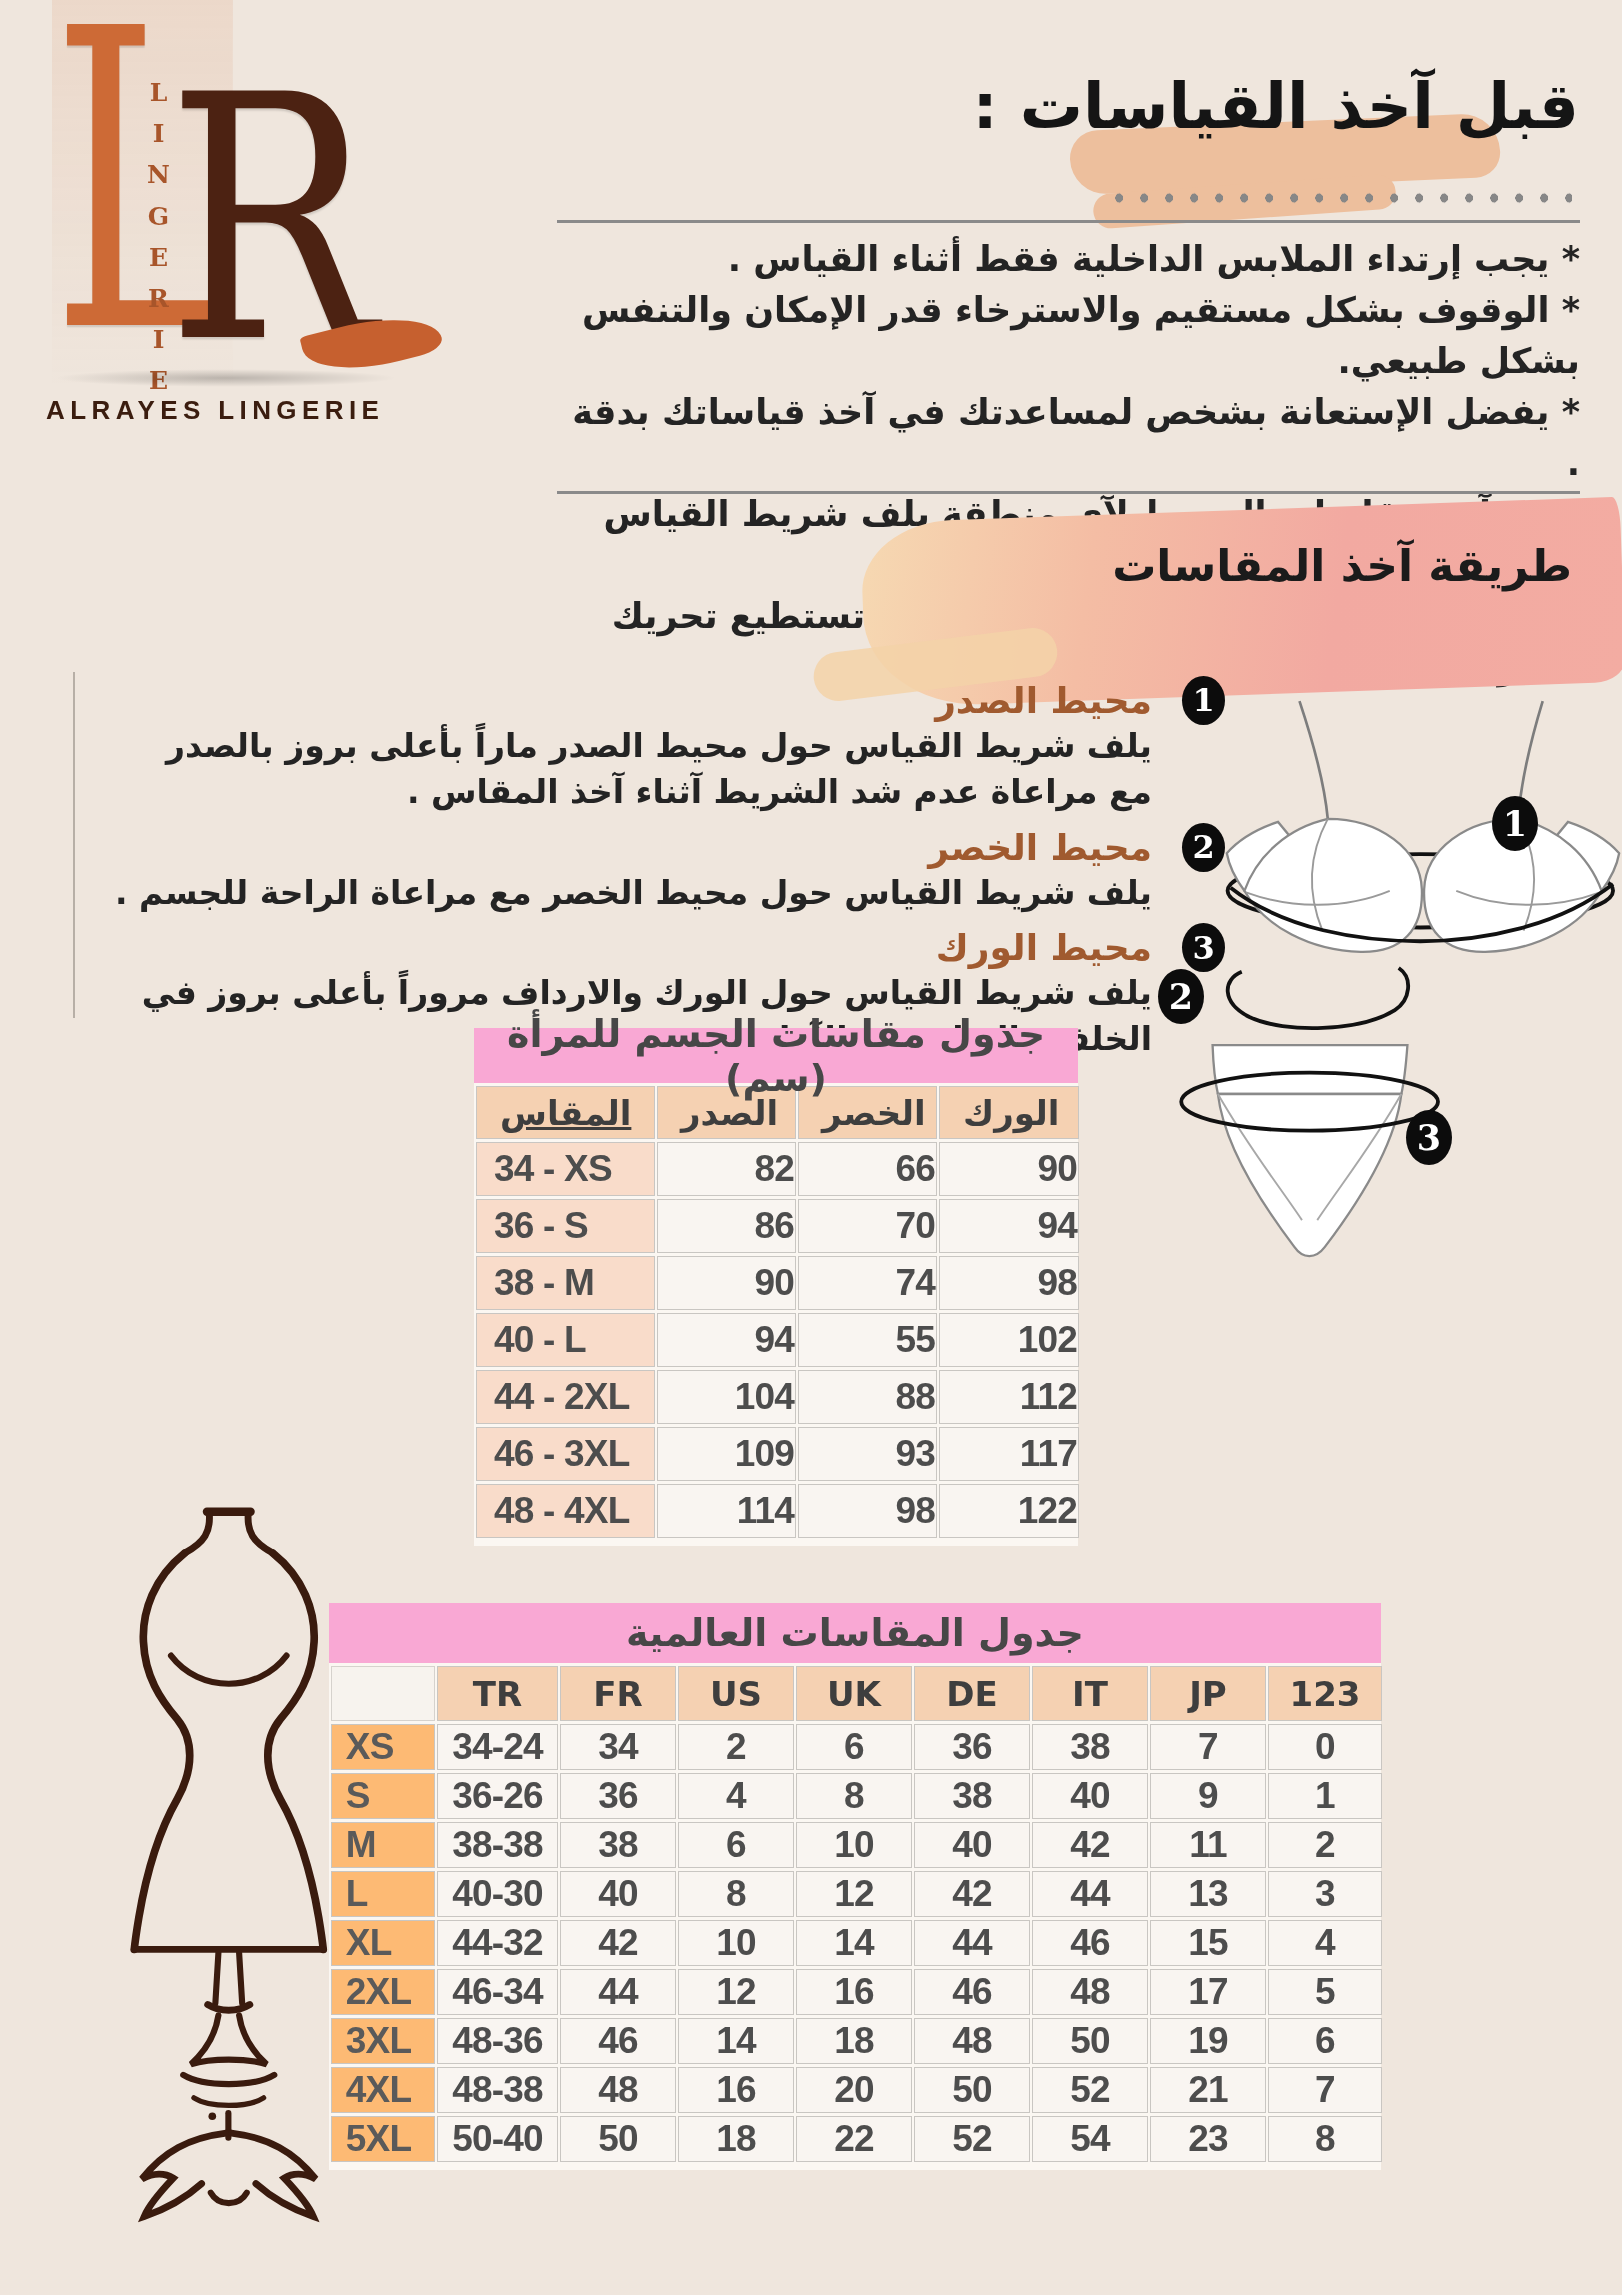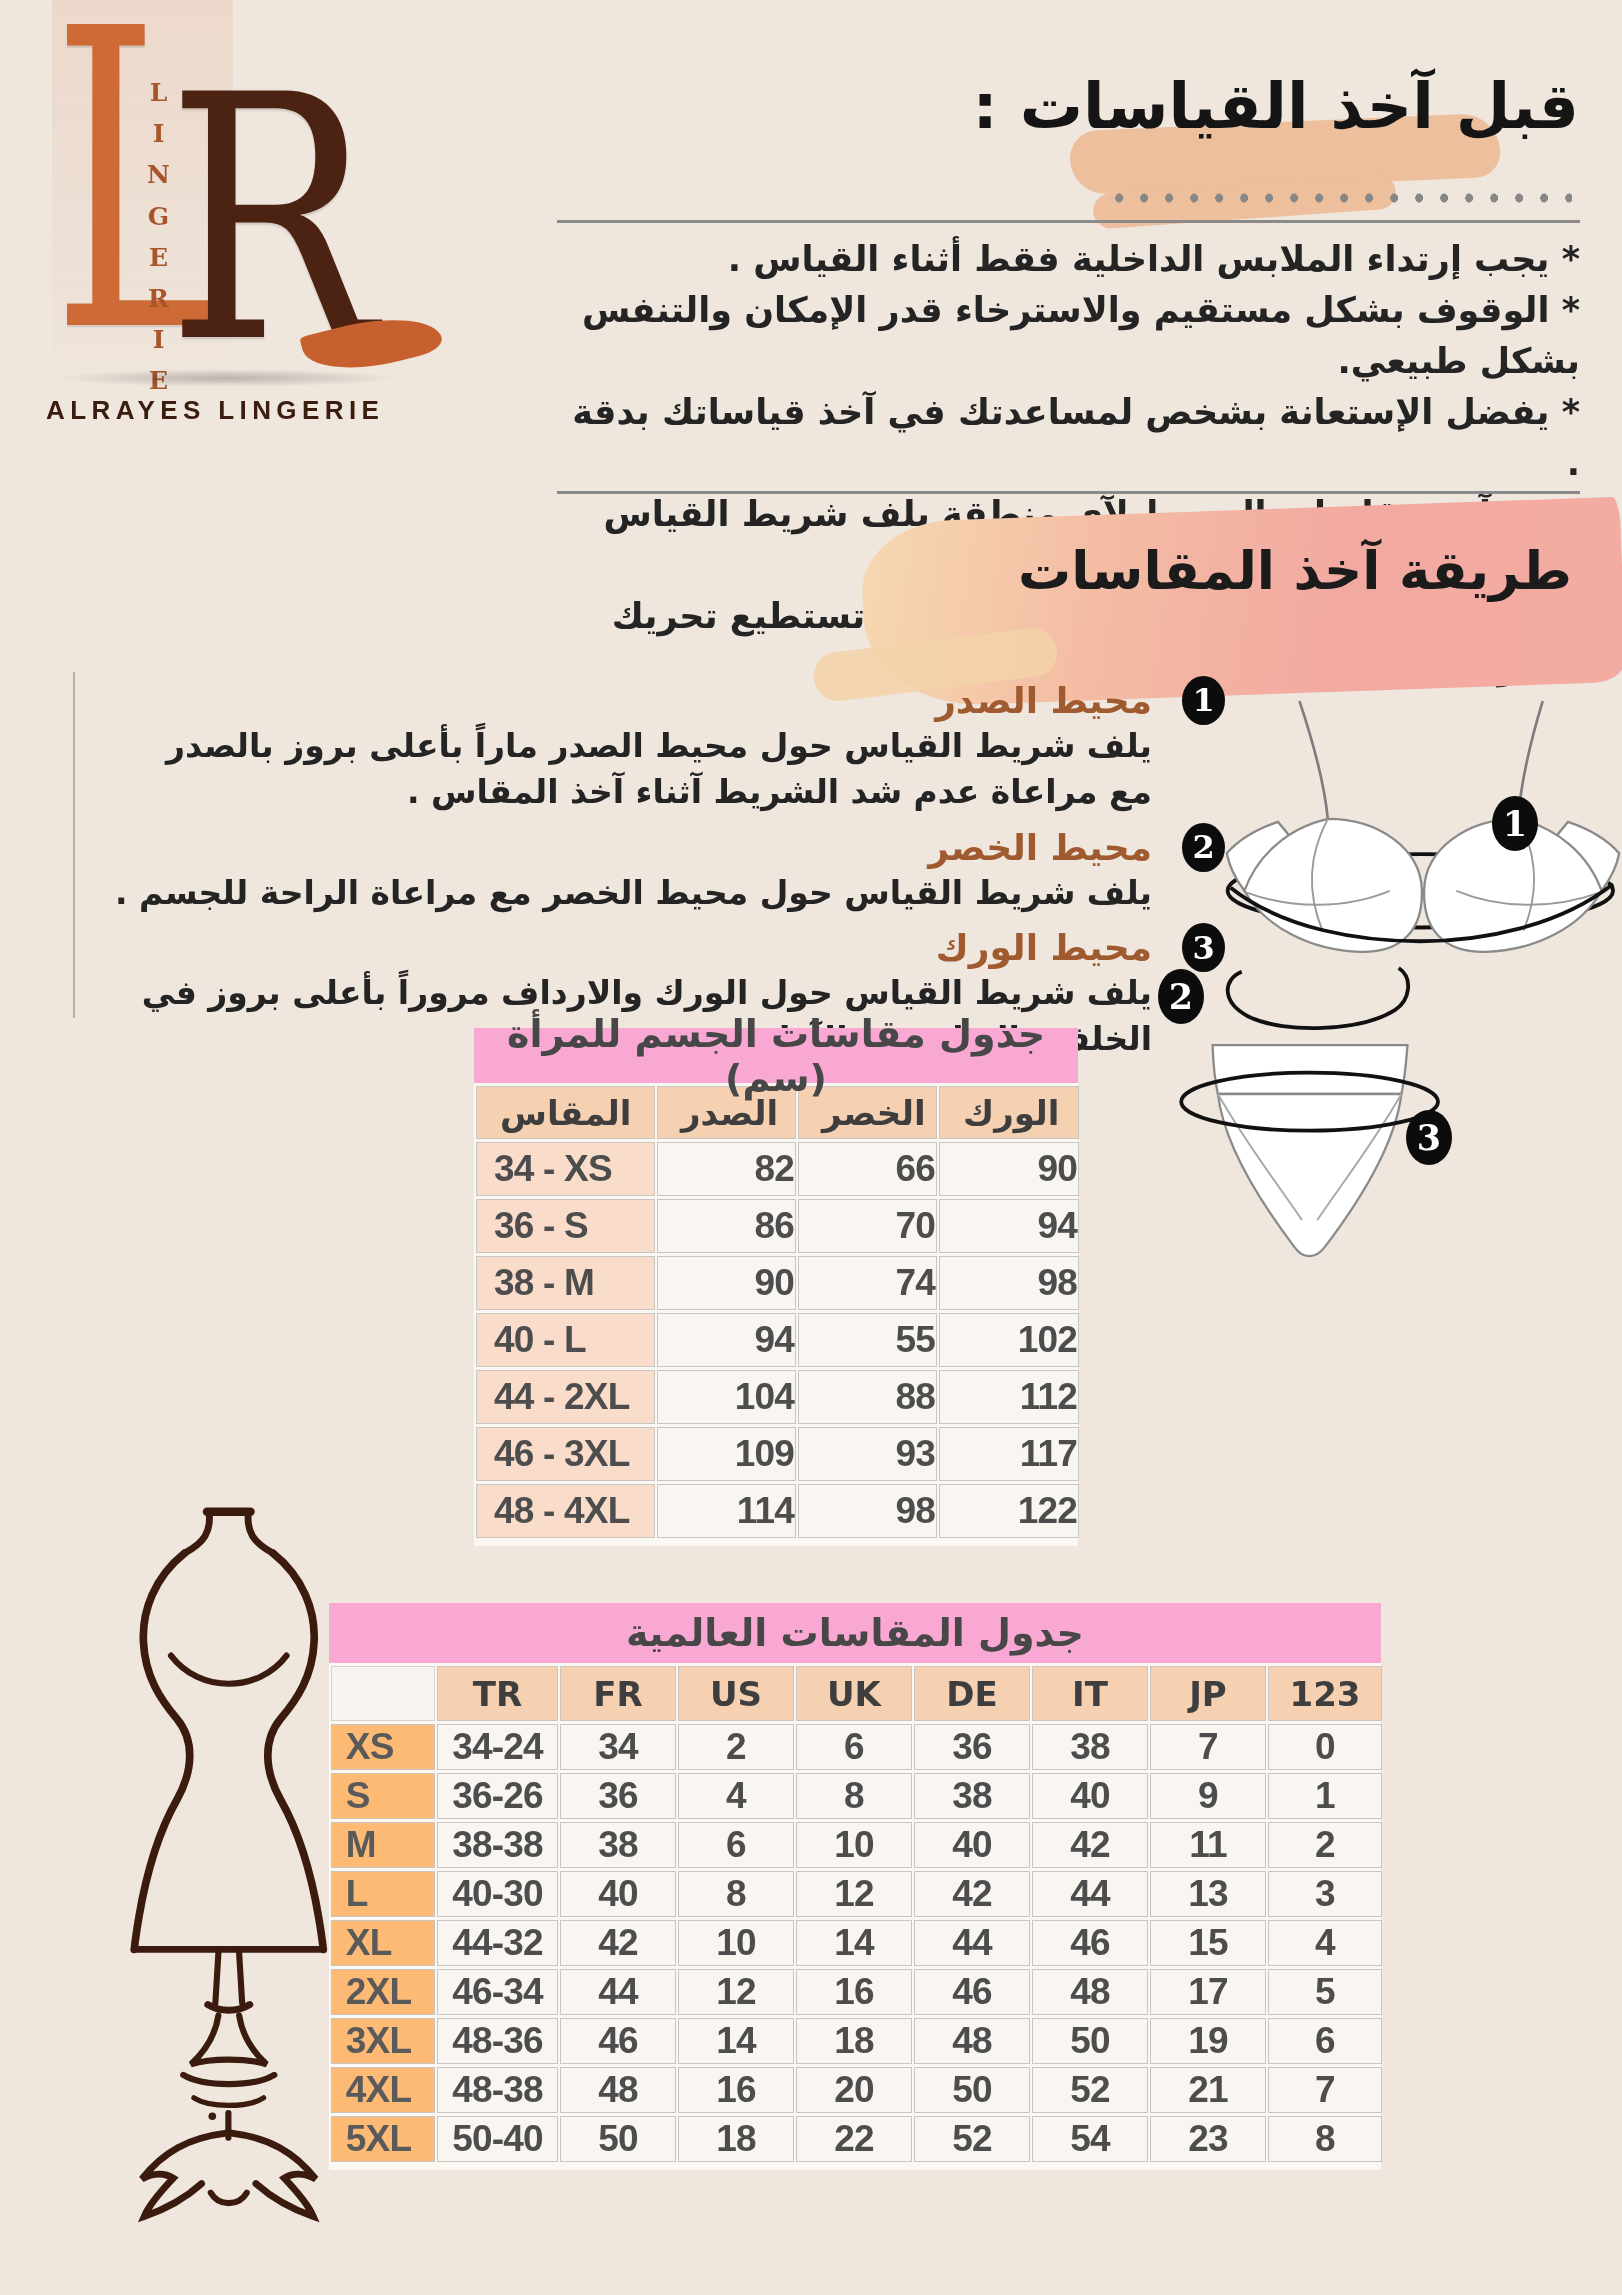--- a/index.html
+++ b/index.html
@@ -36,21 +36,21 @@
   .rule2{left:557px;top:491px;width:1023px;}
   .bullets{right:43px;top:234px;width:1025px;direction:rtl;text-align:right;color:#242424;
            font-size:35px;line-height:51px;font-weight:bold;}
 
   
   .brush-method{left:863px;top:510px;width:760px;height:185px;
         background:linear-gradient(100deg,#f6d9b2 0%,#f4bda4 30%,#f2a9a1 62%,#f3aca2 100%);
         border-radius:92px 7.7px 31px 115px / 69px 31px 23px 92px;transform:rotate(-2deg);}
   .brush-method-tail{left:813px;top:640px;width:245px;height:49px;background:#f3d2a8;border-radius:24.5px;
         transform:rotate(-7deg);opacity:.85;}
-  .method-heading{right:51px;top:540px;font-size:53px;font-weight:bold;color:#1b1b1b;direction:rtl;white-space:nowrap;}
+  .method-heading{right:51px;top:540px;font-size:44px;font-weight:bold;color:#1b1b1b;direction:rtl;white-space:nowrap;}
 
   .vline{left:73px;top:672px;width:2.3px;height:346px;background:#b7afa6;}
   .steps{right:471px;top:667px;width:1079px;direction:rtl;text-align:right;color:#242424;}
   .step-title{position:relative;font-size:36px;font-weight:bold;color:#a05a2f;line-height:44px;margin-top:10.7px;}
   .step-title:first-child{margin-top:12px;}
   .step-body{font-size:33px;font-weight:bold;line-height:46px;}
   .badge{position:absolute;background:#0c0c0c;border-radius:50%;color:#ffffff;
          font-family:"DejaVu Serif",serif;font-weight:bold;display:flex;align-items:center;justify-content:center;}
   .badge-step{width:43px;height:49px;font-size:32px;right:-73px;top:-3.1px;}
   .badge-fig{width:46px;height:55px;font-size:35px;}
@@ -65,21 +65,21 @@
              background:#f9a8d4;display:flex;align-items:center;justify-content:center;}
   table{border-collapse:separate;border-spacing:2.3px 3.8px;table-layout:fixed;}
   th,td{border:0.8px solid #c9c6c2;overflow:hidden;white-space:nowrap;}
   th{background:#f5d1b2;color:#3e3e3e;font-size:34px;font-weight:bold;}
   td{background:#f9f5f1;color:#4d4d4d;font-size:37px;font-weight:600;font-family:"Liberation Sans",sans-serif;letter-spacing:-0.8px;}
 
   .table1{left:474px;top:1028px;width:604px;}
   .table1 .tbl-title{height:55px;}
   .table1 table{width:604px;}
   .table1 th{height:49px;direction:rtl;padding-left:23px;text-align:left;}
-  .table1 th:first-child{text-align:left;}
+  .table1 th:first-child{text-align:left;text-decoration:underline;}
   .table1 td{height:50px;text-align:right;}
   .table1 td:first-child{background:#f9dcca;text-align:left;padding-left:17px;padding-right:0;}
 
   .table2{left:329px;top:1603px;width:1052px;}
   .table2 .tbl-title{height:60px;}
   .table2 table{width:1052px;}
   .table2 th{height:51px;text-align:center;}
   .table2 th:first-child{background:#f7f3ee;border-color:#d6d2cd;}
   .table2 td{height:44px;text-align:center;padding:0;}
   .table2 td:first-child{background:#fdba74;text-align:left;padding-left:13.8px;color:#5a5a5a;}

